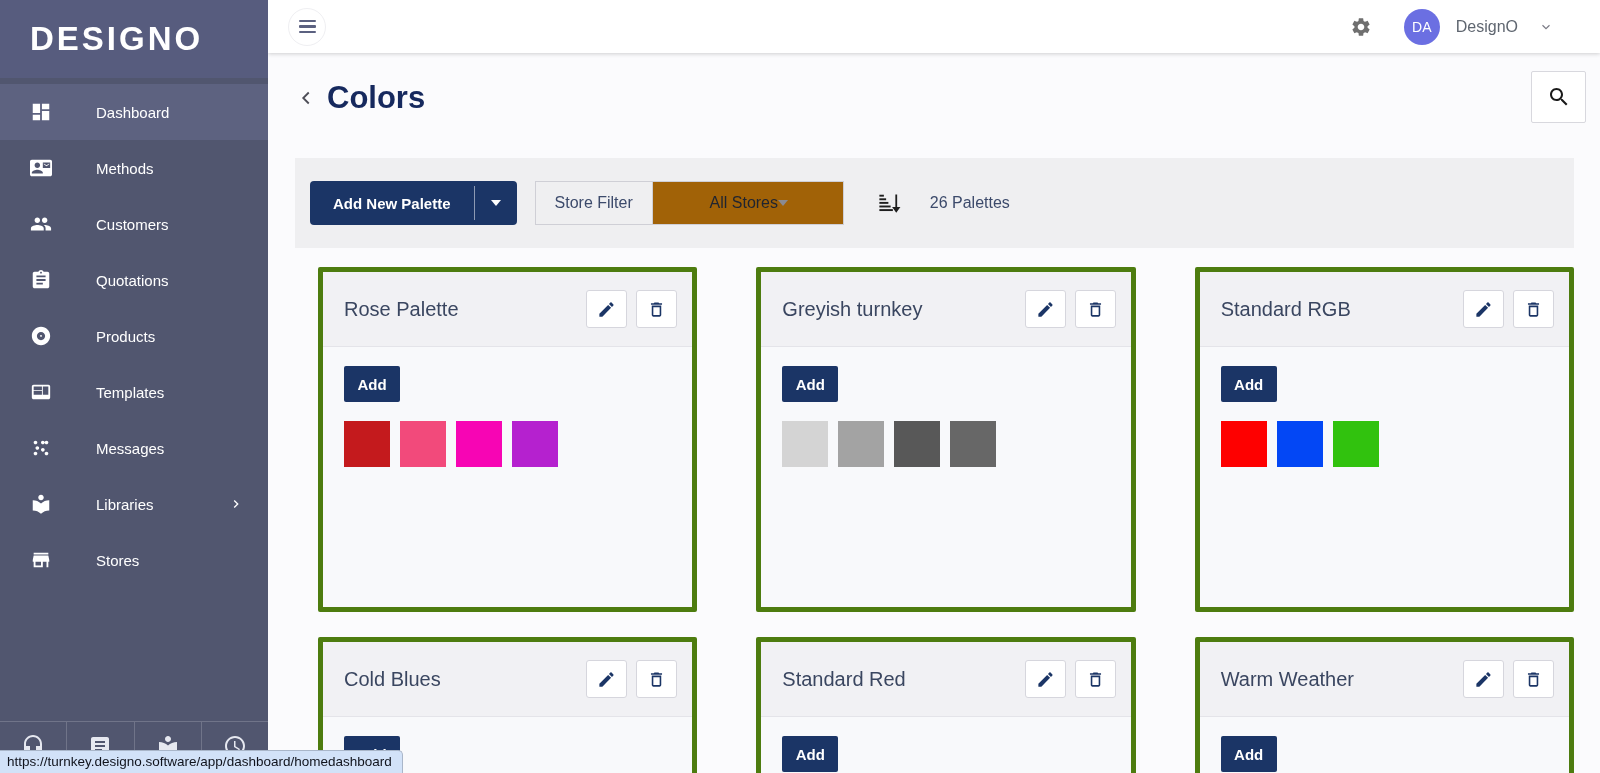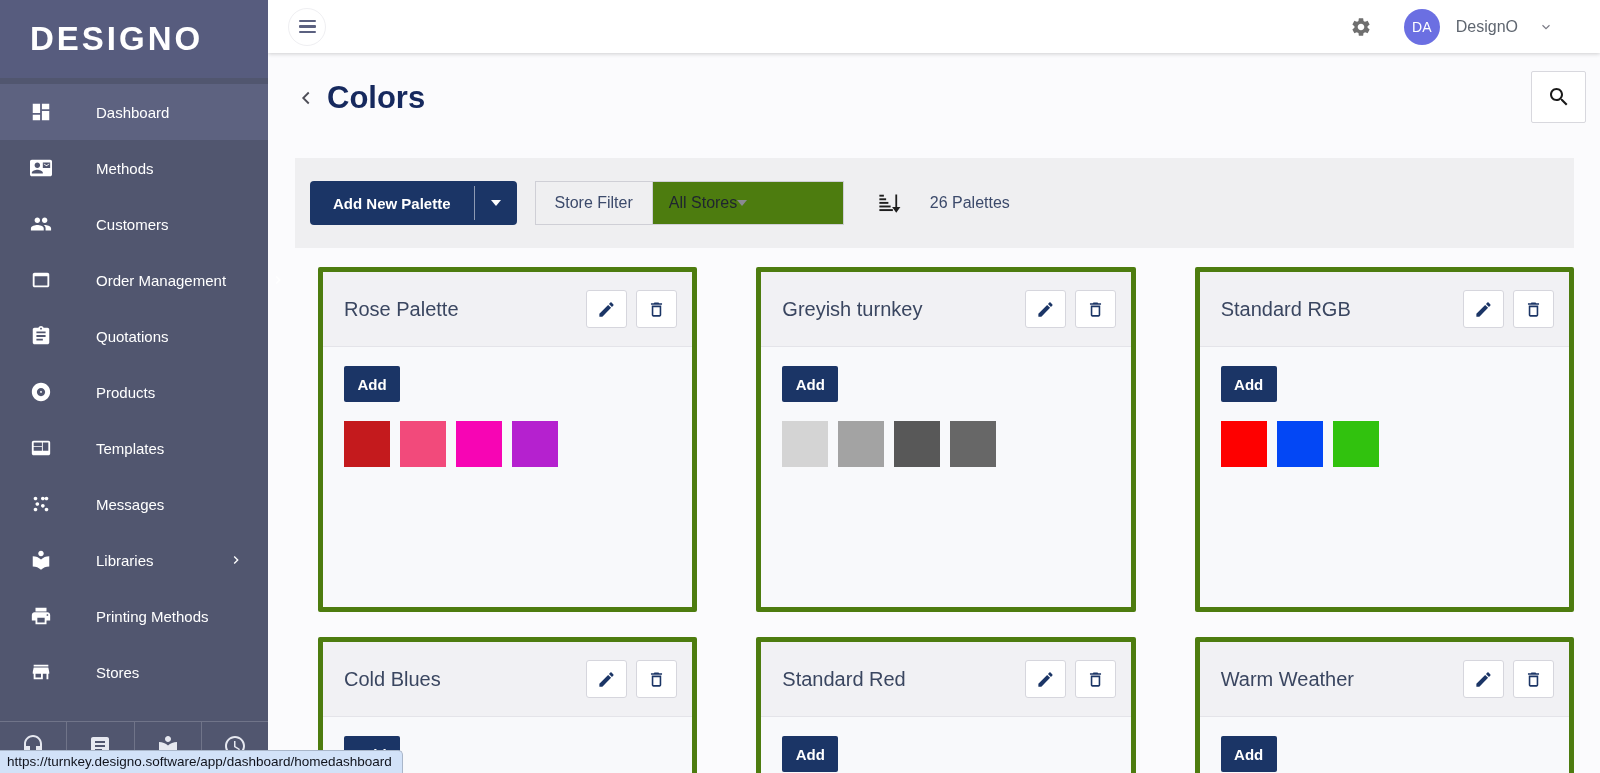--- a/index.html
+++ b/index.html
@@ -57,22 +57,22 @@
   .split-btn{display:flex;height:44px;background:#1b3566;border-radius:4px;overflow:hidden;
              cursor:pointer;align-items:stretch;border:none;padding:0;}
   .split-main{padding:0 23px;color:#fff;font-weight:bold;font-size:15px;display:flex;align-items:center;}
   .split-divider{width:1px;background:rgba(255,255,255,.5);margin:5px 0;}
   .split-caret{width:42px;display:flex;align-items:center;justify-content:center;}
   .caret-down-w{width:0;height:0;border-left:5px solid transparent;border-right:5px solid transparent;
                 border-top:6px solid #fff;}
   .filter-group{display:flex;margin-left:18px;height:44px;}
   .filter-label{border:1px solid #cfcfd6;border-right:none;display:flex;align-items:center;
                 padding:8px 19px;font-size:16px;color:#3c4a6b;}
-  .filter-select{width:160px;background:#4d7c0f;border:1px solid #cfcfd6;display:flex;align-items:center;
-                 justify-content:flex-start;padding:0 14px 0 16px;font-size:16px;color:#1f2430;cursor:pointer;}
+  .filter-select{width:160px;background:#a16207;border:1px solid #cfcfd6;display:flex;align-items:center;
+                 justify-content:center;padding:0 14px 0 16px;font-size:16px;color:#1f2430;cursor:pointer;}
   .caret-down-g{width:0;height:0;border-left:5px solid transparent;border-right:5px solid transparent;
                 border-top:6px solid #8a8a92;}
   .sort-btn{margin-left:32px;background:none;border:none;padding:0;cursor:pointer;}
   .sort-btn svg{width:27px;height:27px;fill:#1e1e1e;display:block;}
   .count-label{margin-left:27px;font-size:16px;color:#3c4a6b;}
 
   
   .grid{display:grid;grid-template-columns:repeat(3,1fr);column-gap:36px;row-gap:25px;margin-top:19px;}
   .card{background:#f8f9fb;border:5px solid #4d7c0f;border-radius:2px;height:335px;overflow:hidden;margin-left:23px;}
   .card-head{height:74px;background:#f1f1f4;border-bottom:1px solid #e4e4e9;display:flex;
@@ -121,33 +121,20 @@
         <span class="nicon">
             <svg viewBox="0 0 24 24">
               <path d="M16 11c1.66 0 2.99-1.34 2.99-3S17.66 5 16 5c-1.66 0-3 1.34-3 3s1.34 3 3 3zm-8 0c1.66 0 2.99-1.34 2.99-3S9.66 5 8 5C6.34 5 5 6.34 5 8s1.34 3 3 3zm0 2c-2.33 0-7 1.17-7 3.5V19h14v-2.5c0-2.33-4.67-3.5-7-3.5zm8 0c-.29 0-.62.02-.97.05 1.16.84 1.97 1.97 1.97 3.45V19h6v-2.5c0-2.33-4.67-3.5-7-3.5z"></path>
             </svg>
           </span>
         <span class="nlabel">Customers</span>
       </div>
       <div class="nav-item">
         <span class="nicon">
             <svg viewBox="0 0 24 24">
-              <path d="M19 4H5c-1.11 0-2 .9-2 2v12c0 1.1.89 2 2 2h14c1.1 0 2-.9 2-2V6c0-1.1-.9-2-2-2zm0 14H5V8h14v10z"></path>
-            </svg>
-          </span>
-        <span class="nlabel">Order Management</span>
-        <span class="chev">
-            <svg viewBox="0 0 24 24">
-              <path d="M10 6L8.59 7.41 13.17 12l-4.58 4.59L10 18l6-6z"></path>
-            </svg>
-          </span>
-      </div>
-      <div class="nav-item">
-        <span class="nicon">
-            <svg viewBox="0 0 24 24">
               <path d="M19 3h-4.18C14.4 1.84 13.3 1 12 1c-1.3 0-2.4.84-2.82 2H5c-1.1 0-2 .9-2 2v14c0 1.1.9 2 2 2h14c1.1 0 2-.9 2-2V5c0-1.1-.9-2-2-2zm-7 0c.55 0 1 .45 1 1s-.45 1-1 1-1-.45-1-1 .45-1 1-1zm2 14H7v-2h7v2zm3-4H7v-2h10v2zm0-4H7V7h10v2z"></path>
             </svg>
           </span>
         <span class="nlabel">Quotations</span>
       </div>
       <div class="nav-item">
         <span class="nicon">
             <svg viewBox="0 0 24 24">
               <path d="M12 2C6.48 2 2 6.48 2 12s4.48 10 10 10 10-4.48 10-10S17.52 2 12 2zm0 14.5c-2.49 0-4.5-2.01-4.5-4.5S9.51 7.5 12 7.5s4.5 2.01 4.5 4.5-2.01 4.5-4.5 4.5zm0-5.5c-.55 0-1 .45-1 1s.45 1 1 1 1-.45 1-1-.45-1-1-1z"></path>
             </svg>
@@ -175,28 +162,20 @@
             <svg viewBox="0 0 24 24">
               <path d="M12 11.55C9.64 9.35 6.48 8 3 8v11c3.48 0 6.64 1.35 9 3.55 2.36-2.19 5.52-3.55 9-3.55V8c-3.48 0-6.64 1.35-9 3.55zM12 8c1.66 0 3-1.34 3-3s-1.34-3-3-3-3 1.34-3 3 1.34 3 3 3z"></path>
             </svg>
           </span>
         <span class="nlabel">Libraries</span>
         <span class="chev">
             <svg viewBox="0 0 24 24">
               <path d="M10 6L8.59 7.41 13.17 12l-4.58 4.59L10 18l6-6z"></path>
             </svg>
           </span>
-      </div>
-      <div class="nav-item">
-        <span class="nicon">
-            <svg viewBox="0 0 24 24">
-              <path d="M19 8H5c-1.66 0-3 1.34-3 3v6h4v4h12v-4h4v-6c0-1.66-1.34-3-3-3zm-3 11H8v-5h8v5zm3-7c-.55 0-1-.45-1-1s.45-1 1-1 1 .45 1 1-.45 1-1 1zm-1-9H6v4h12V3z"></path>
-            </svg>
-          </span>
-        <span class="nlabel">Printing Methods</span>
       </div>
       <div class="nav-item">
         <span class="nicon">
             <svg viewBox="0 0 24 24">
               <path d="M20 4H4v2h16V4zm1 10v-2l-1-5H4l-1 5v2h1v6h10v-6h4v6h2v-6h1zm-9 4H6v-4h6v4z"></path>
             </svg>
           </span>
         <span class="nlabel">Stores</span>
       </div>
     </nav>

